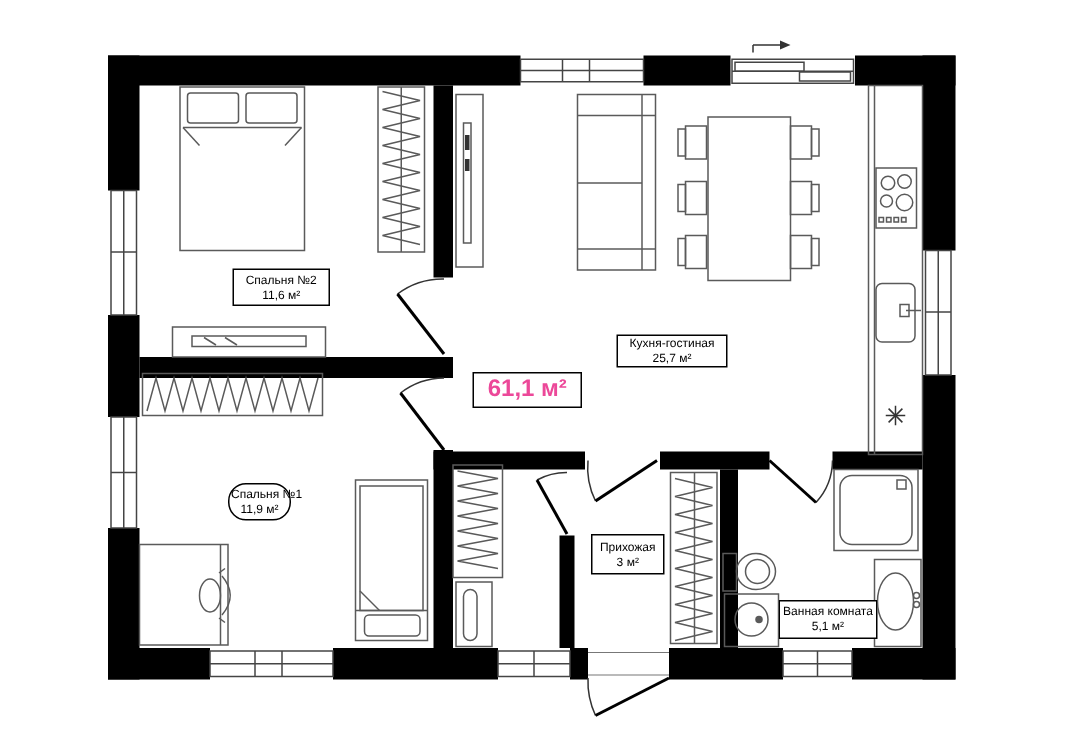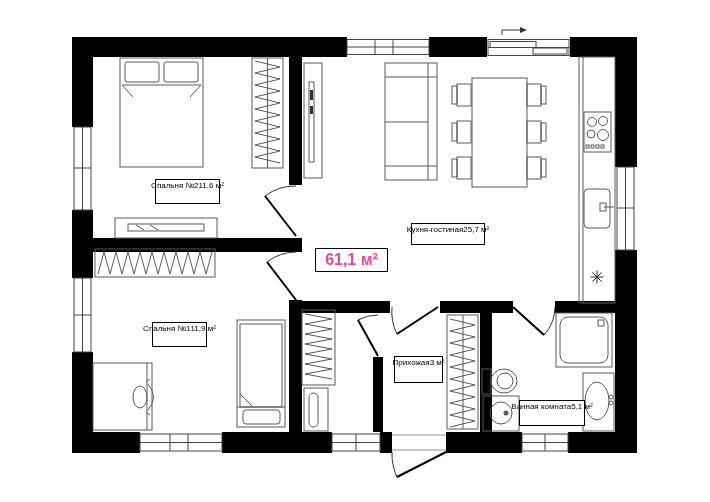--- a/index.html
+++ b/index.html
@@ -1,21 +1,21 @@
 <!DOCTYPE html>
 <html><head>
 <meta charset="utf-8">
 <style>
   html,body{margin:0;padding:0;background:#ffffff;}
   .canvas{position:relative;width:710px;height:502px;background:#fff;overflow:hidden;
           font-family:"Liberation Sans",sans-serif;}
   .plan-svg{position:absolute;left:0;top:0;}
   .room-label{position:absolute;background:#fff;border:1px solid #000;box-sizing:border-box;
               text-align:center;font-size:8px;line-height:1.25;color:#000;padding:1px 1px;
-              display:flex;justify-content:center;white-space:nowrap;}
+              display:flex;flex-direction:column;justify-content:center;white-space:nowrap;}
   .total-label{position:absolute;background:#fff;border:1px solid #000;box-sizing:border-box;
                text-align:center;font-size:16px;font-weight:bold;color:#ec4899;
                display:flex;align-items:center;justify-content:center;white-space:nowrap;}
   svg .wall{fill:#000;stroke:none;}
   svg .furn{fill:none;stroke:#5a5a5a;stroke-width:1;}
   svg .furn-dark{fill:none;stroke:#333;stroke-width:1;}
   svg .win{fill:#fff;stroke:#444;stroke-width:1;}
   svg .winline{stroke:#444;stroke-width:1;fill:none;}
   svg .arc{stroke:#333;stroke-width:1;fill:none;}
   svg .panel{stroke:#000;stroke-width:2;fill:none;}
@@ -281,21 +281,21 @@
     <circle class="furn" cx="611" cy="397" r="2"></circle>
     <circle class="furn" cx="611" cy="403" r="2"></circle>
   </g>
 </svg>
 
 <div class="room-label" style="left:155px;top:179px;width:65px;height:25px;">
   <span>Спальня №2</span>
   <span>11,6 м²</span>
 </div>
 
-<div class="room-label" style="left:152px;top:322px;width:55px;height:25px;">
+<div class="room-label" style="left:152px;top:322px;width:42px;height:25px;border-radius:12px;">
   <span>Спальня №1</span>
   <span>11,9 м²</span>
 </div>
 
 <div class="room-label" style="left:411px;top:223px;width:74px;height:22px;">
   <span>Кухня-гостиная</span>
   <span>25,7 м²</span>
 </div>
 
 <div class="room-label" style="left:394px;top:356px;width:49px;height:27px;">

